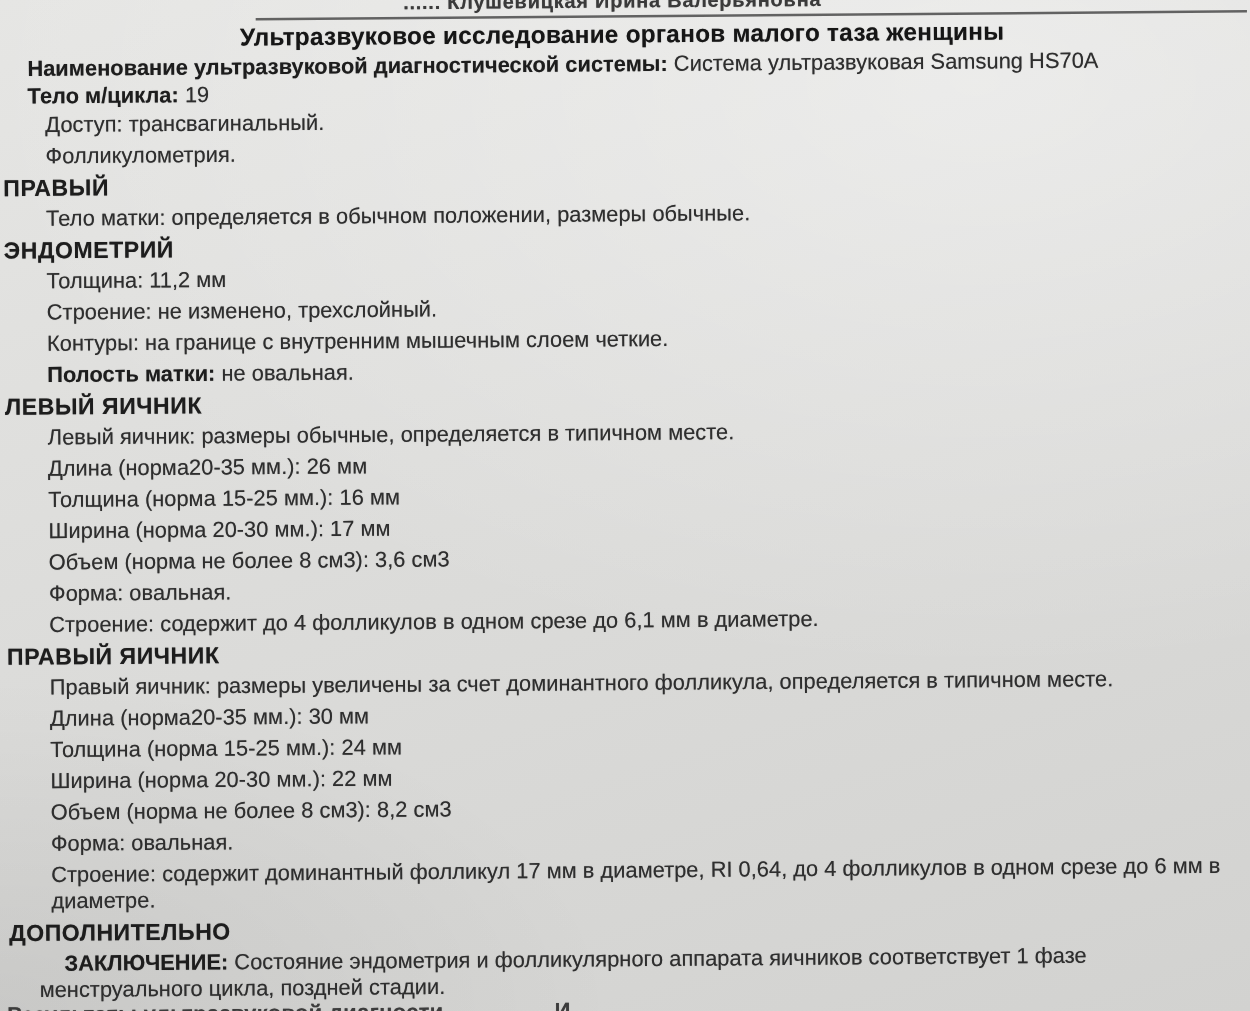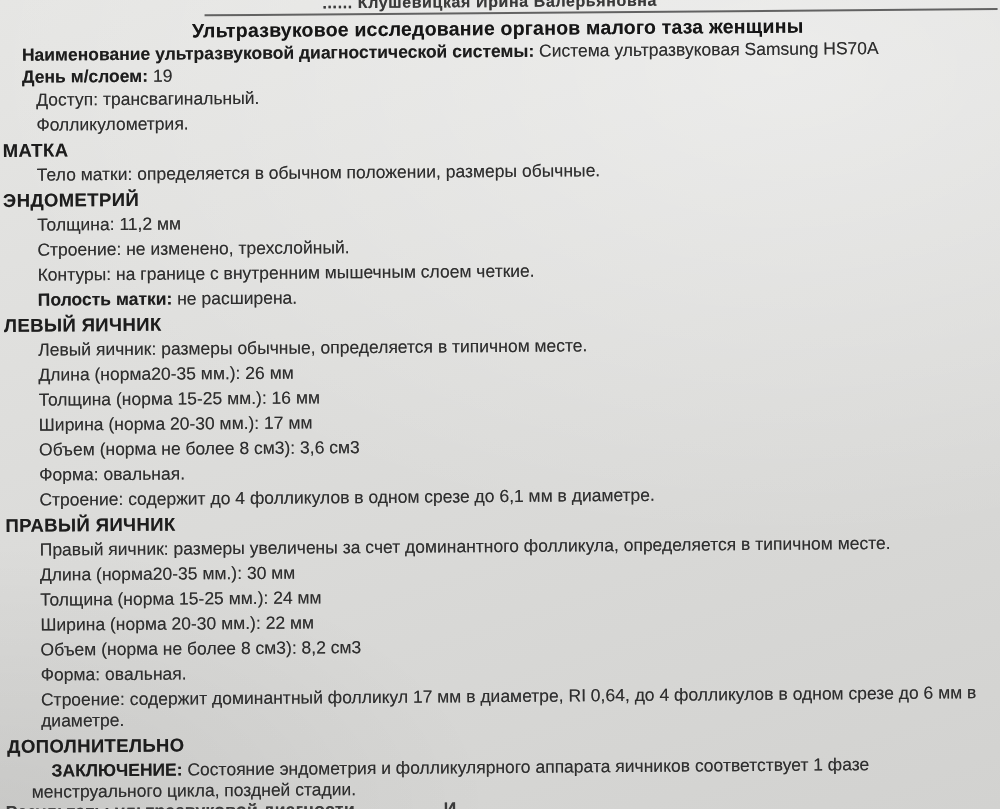--- a/index.html
+++ b/index.html
@@ -67,39 +67,39 @@
 <div class="tilt">
 
   <div class="name-row ink">...... Клушевицкая Ирина Валерьяновна</div>
   <div class="head-rule"></div>
 
   <div class="doc ink">
   <div class="line title"><span class="bold">Ультразвуковое исследование органов малого таза женщины</span></div>
 
   <div class="line meta"><span class="bold">Наименование ультразвуковой диагностической системы:</span><span class="rest"> Система ультразвуковая Samsung  HS70A</span></div>
 
-  <div class="line meta"><span class="bold">День м/слоем:</span><span class="rest"> 19</span></div>
+  <div class="line meta"><span class="bold">Тело м/цикла:</span><span class="rest"> 19</span></div>
 
   <div class="line body"><span class="rest">Доступ: трансвагинальный.</span></div>
 
   <div class="line body"><span class="rest">Фолликулометрия.</span></div>
 
-  <div class="line heading"><span class="bold">МАТКА</span></div>
+  <div class="line heading"><span class="bold">ПРАВЫЙ</span></div>
 
   <div class="line body"><span class="rest">Тело матки: определяется в обычном положении, размеры обычные.</span></div>
 
   <div class="line heading"><span class="bold">ЭНДОМЕТРИЙ</span></div>
 
   <div class="line body"><span class="rest">Толщина: 11,2 мм</span></div>
 
   <div class="line body"><span class="rest">Строение: не изменено, трехслойный.</span></div>
 
   <div class="line body"><span class="rest">Контуры: на границе с внутренним мышечным слоем четкие.</span></div>
 
-  <div class="line body"><span class="bold">Полость матки:</span><span class="rest"> не расширена.</span></div>
+  <div class="line body"><span class="bold">Полость матки:</span><span class="rest"> не овальная.</span></div>
 
   <div class="line heading"><span class="bold">ЛЕВЫЙ ЯИЧНИК</span></div>
 
   <div class="line body"><span class="rest">Левый яичник: размеры обычные, определяется в типичном месте.</span></div>
 
   <div class="line body"><span class="rest">Длина (норма20-35 мм.): 26 мм</span></div>
 
   <div class="line body"><span class="rest">Толщина (норма 15-25 мм.): 16 мм</span></div>
 
   <div class="line body"><span class="rest">Ширина (норма 20-30 мм.): 17 мм</span></div>

